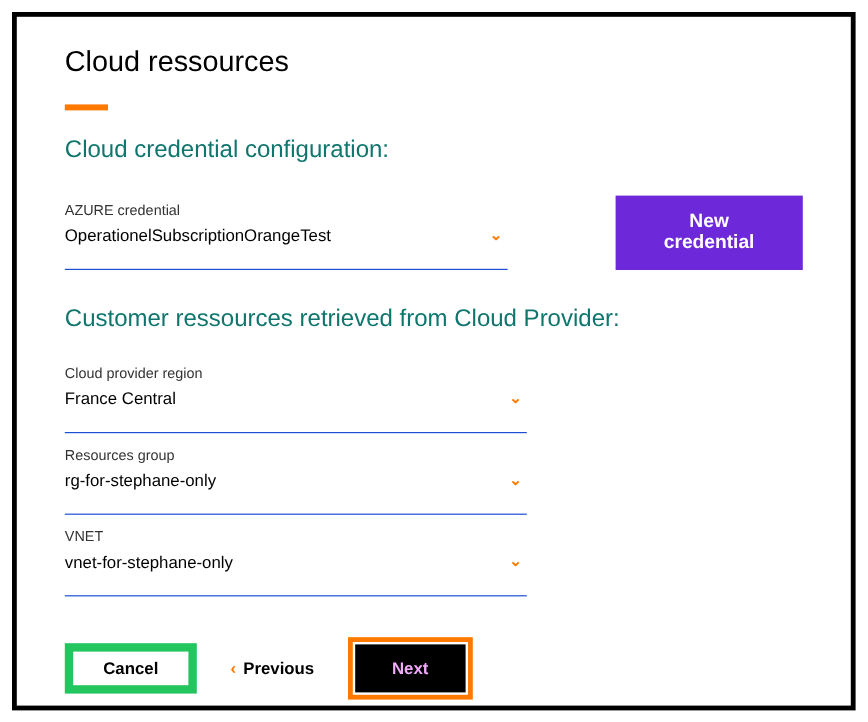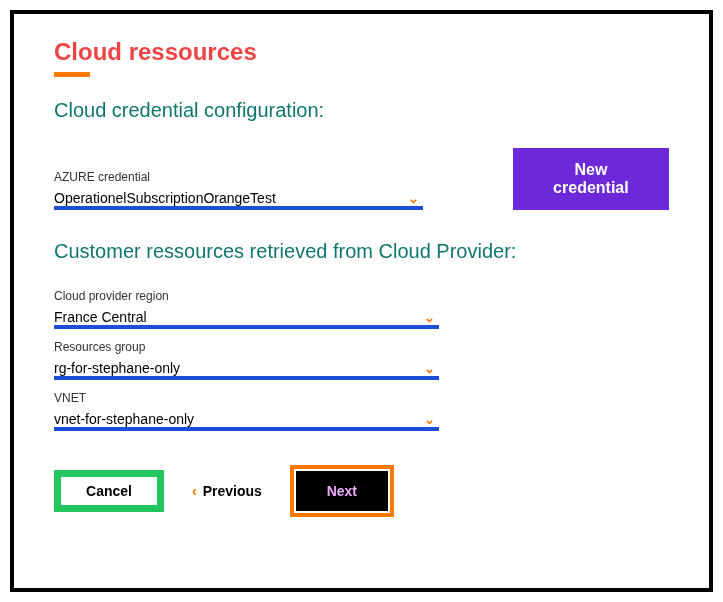--- a/index.html
+++ b/index.html
@@ -12,23 +12,23 @@
   }
   .frame {
     border: 4px solid #000;
     width: 100%;
     height: 100%;
     padding: 24px 40px 30px 40px;
     position: relative;
   }
   .page-title {
     font-size: 24px;
-    font-weight: 700;
-    color: #ef4444;
-    margin-bottom: 6px;
+    font-weight: 400;
+    color: #000000;
+    margin-bottom: 21px;
   }
   .orange-bar {
     width: 36px;
     height: 5px;
     background: #ff7900;
     margin-bottom: 22px;
   }
   .section-heading {
     font-size: 20px;
     font-weight: 400;
@@ -37,33 +37,33 @@
     margin-bottom: 26px;
   }
   .row-cred {
     display: flex;
     align-items: flex-end;
     gap: 90px;
     margin-bottom: 30px;
   }
   .dropdown {
     width: 385px;
-    border-bottom: 4px solid #1d4ed8;
-    padding-bottom: 0;
+    border-bottom: 1px solid #1d4ed8;
+    padding-bottom: 20px;
     cursor: pointer;
   }
   .dropdown .dd-label {
     font-size: 12px;
     color: #333;
     margin-bottom: 6px;
   }
   .dropdown .dd-value-row {
     display: flex;
     justify-content: space-between;
-    align-items: center;
+    align-items: flex-start;
   }
   .dropdown .dd-value {
     font-size: 14px;
     color: #000;
   }
   .chevron {
     color: #ff7900;
     font-size: 13px;
     font-weight: 700;
     margin-right: 4px;

